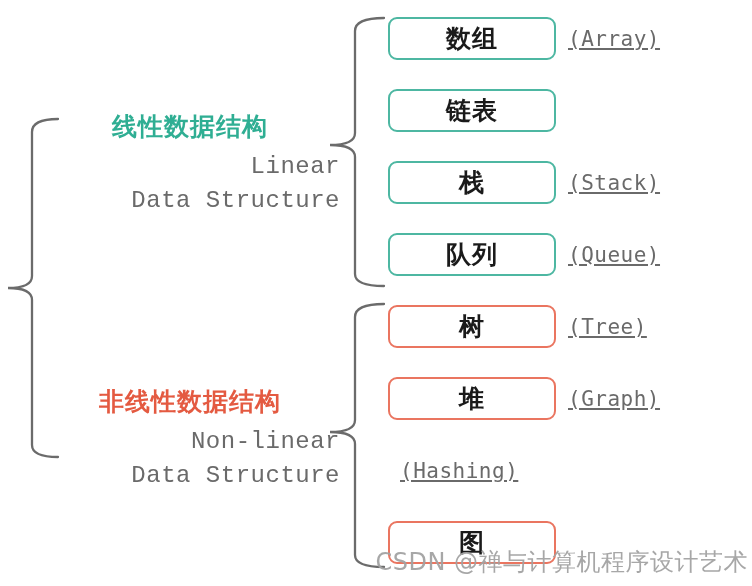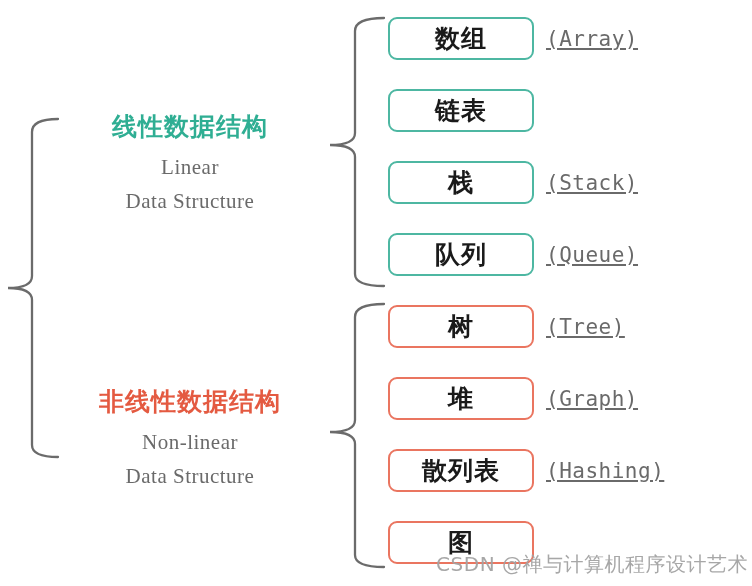--- a/index.html
+++ b/index.html
@@ -20,50 +20,51 @@
   }
   .category.linear    { top: 112px; }
   .category.nonlinear { top: 387px; }
   .cat-title {
     font-size: 25px; font-weight: 700; line-height: 30px;
     letter-spacing: 1px;
   }
   .category.linear    .cat-title { color: var(--teal-title, #2fae93); }
   .category.nonlinear .cat-title { color: var(--orange-title, #e45a41); }
   .cat-sub {
-    font-family: Liberation Serif, serif;
-    font-size: 21px; line-height: 34px; color: var(--gray-text, #6a6a6a);
+    font-family: Liberation Mono, monospace;
+    font-size: 24px; line-height: 34px; color: var(--gray-text, #6a6a6a);
     letter-spacing: 0.5px;
+    text-align: right;
   }
   .cat-sub.first { margin-top: 8px; }
 
   .items { position: absolute; left: 388px; top: 17px; }
   .row { display: flex; align-items: center; height: 43px; margin-bottom: 29px; }
   .box {
     box-sizing: border-box;
-    width: 146px; height: 43px;
+    width: 168px; height: 43px;
     border: 2px solid #999;
     border-radius: 9px;
     background: #ffffff;
     display: flex; align-items: center; justify-content: center;
     font-size: 25px; font-weight: 700; color: var(--dark-text, #1a1a1a);
     letter-spacing: 1px;
   }
   .row.teal   .box { border-color: var(--teal-border, #4db7a2); }
   .row.orange .box { border-color: var(--orange-border, #ea7560); }
   .en-label {
     margin-left: 12px;
     font-family: "DejaVu Sans Mono", monospace;
     font-size: 21px; color: var(--gray-text, #6a6a6a);
     letter-spacing: 0.5px; white-space: nowrap; text-decoration: underline;
   }
 
   .watermark {
     position: absolute; right: 4px; bottom: 8px;
-    font-size: 20px; color: var(--watermark, #a3a3a3);
+    font-size: 24px; color: var(--watermark, #a3a3a3);
     letter-spacing: 0.5px; white-space: nowrap;
     opacity: 0.95;
   }
 </style>
 </head>
 <body>
 
 <div class="stage">
 
   <svg class="braces" viewBox="0 0 752 586" aria-hidden="true">
@@ -102,21 +103,20 @@
       </div>
       <div class="row orange">
         <div class="box">树</div>
         <div class="en-label">(Tree)</div>
       </div>
       <div class="row orange">
         <div class="box">堆</div>
         <div class="en-label">(Graph)</div>
       </div>
       <div class="row orange">
-        <div class="box">散列表</div>
         <div class="en-label">(Hashing)</div>
       </div>
       <div class="row orange">
         <div class="box">图</div>
       </div>
     </div>
 
   <div class="watermark">CSDN @禅与计算机程序设计艺术</div>
 
 </div>

